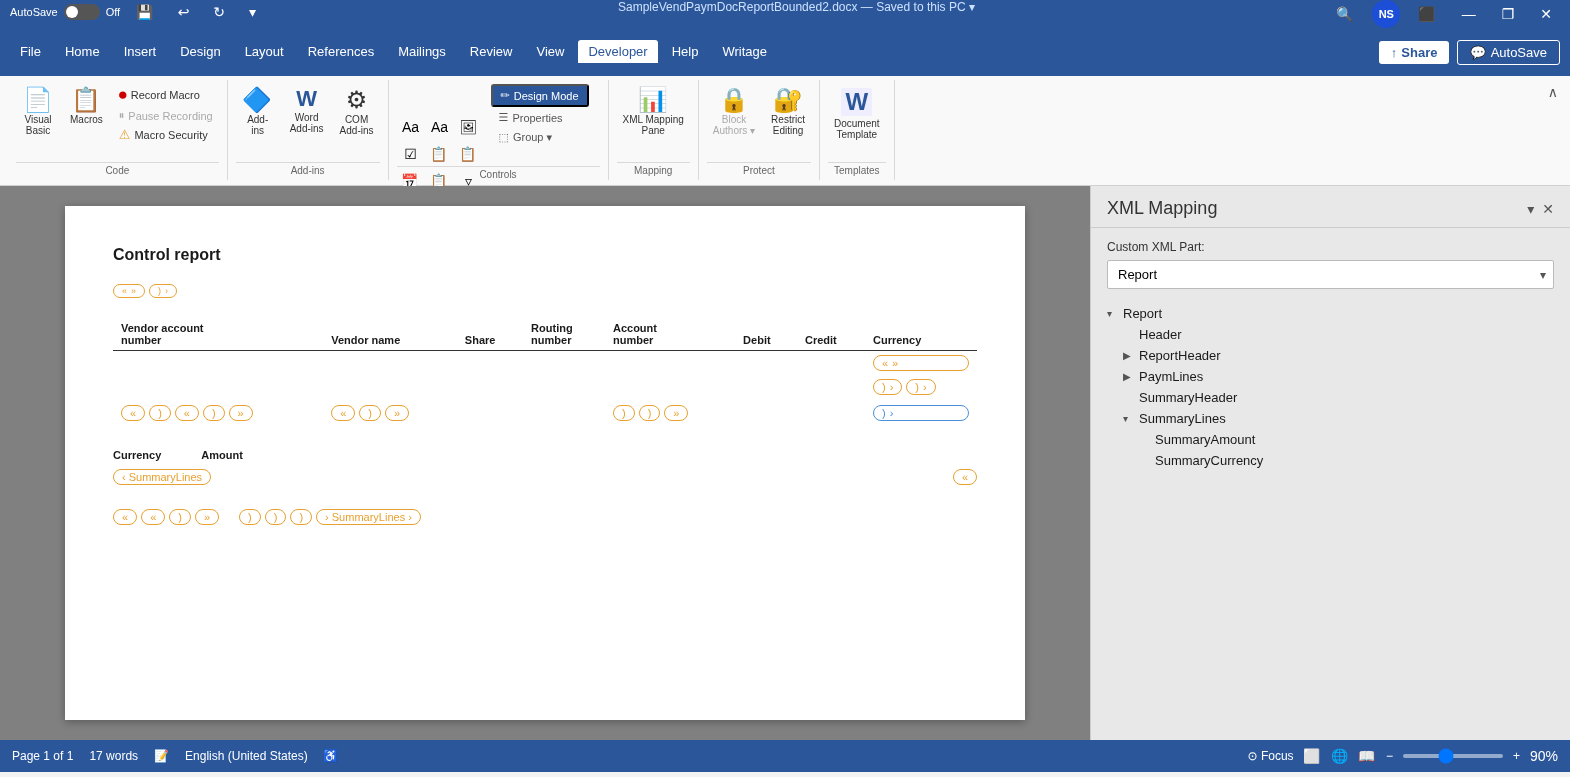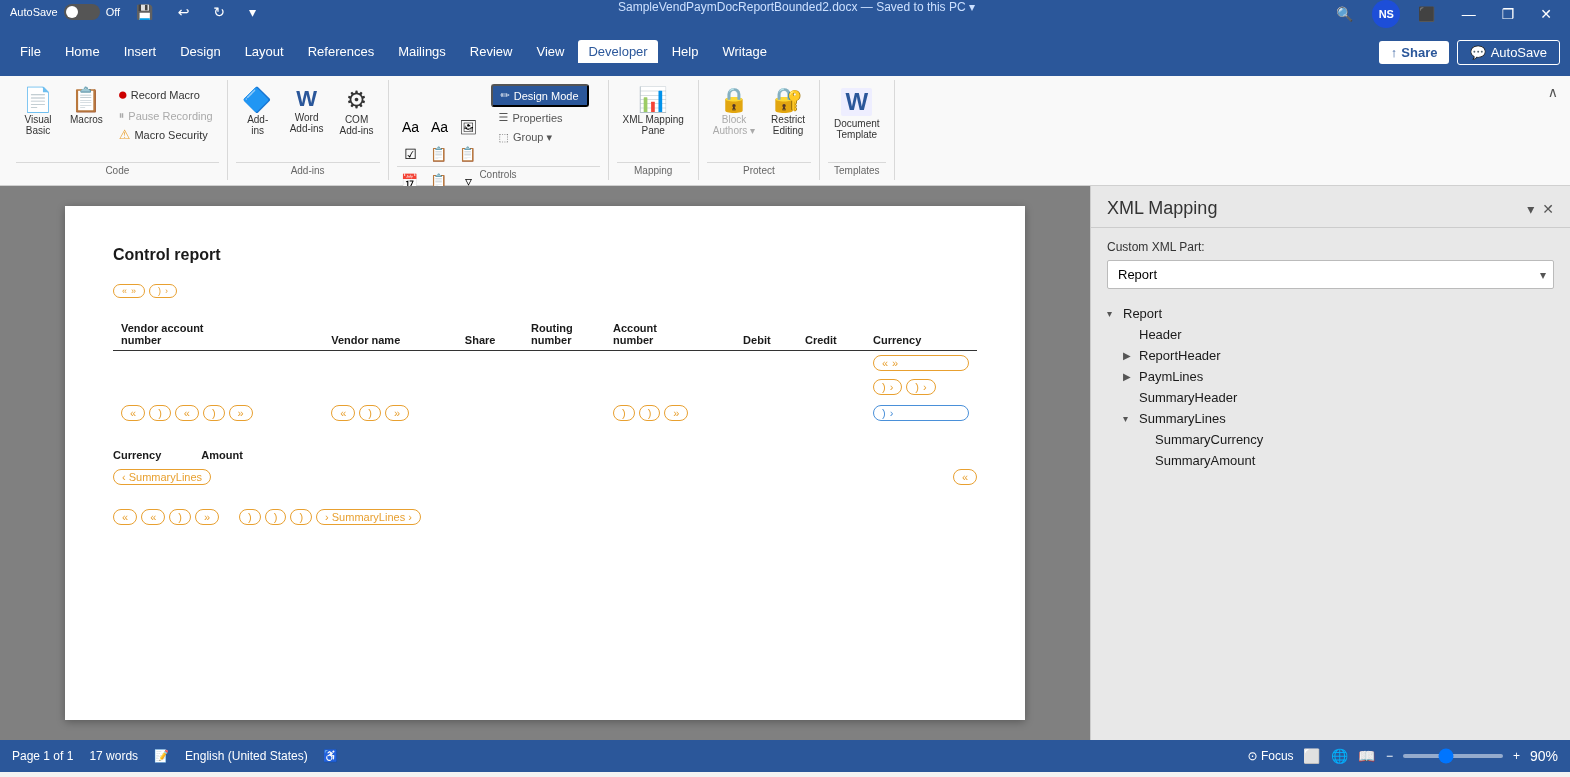--- a/index.html
+++ b/index.html
@@ -593,26 +593,26 @@
           <span class="tree-label">SummaryHeader</span>
         </div>
 
         <div class="xml-tree-item indent1">
           <span class="tree-arrow open">▾</span>
           <span class="tree-label">SummaryLines</span>
         </div>
 
         <div class="xml-tree-item indent2">
           <span class="tree-arrow"> </span>
-          <span class="tree-label">SummaryCurrency</span>
+          <span class="tree-label">SummaryAmount</span>
         </div>
 
         <div class="xml-tree-item indent2">
           <span class="tree-arrow"> </span>
-          <span class="tree-label">SummaryAmount</span>
+          <span class="tree-label">SummaryCurrency</span>
         </div>
       </div>
     </div>
   </div>
 </div>
 
 <div class="status-bar">
   <span>Page 1 of 1</span>
   <span>17 words</span>
   <span>📝</span>

